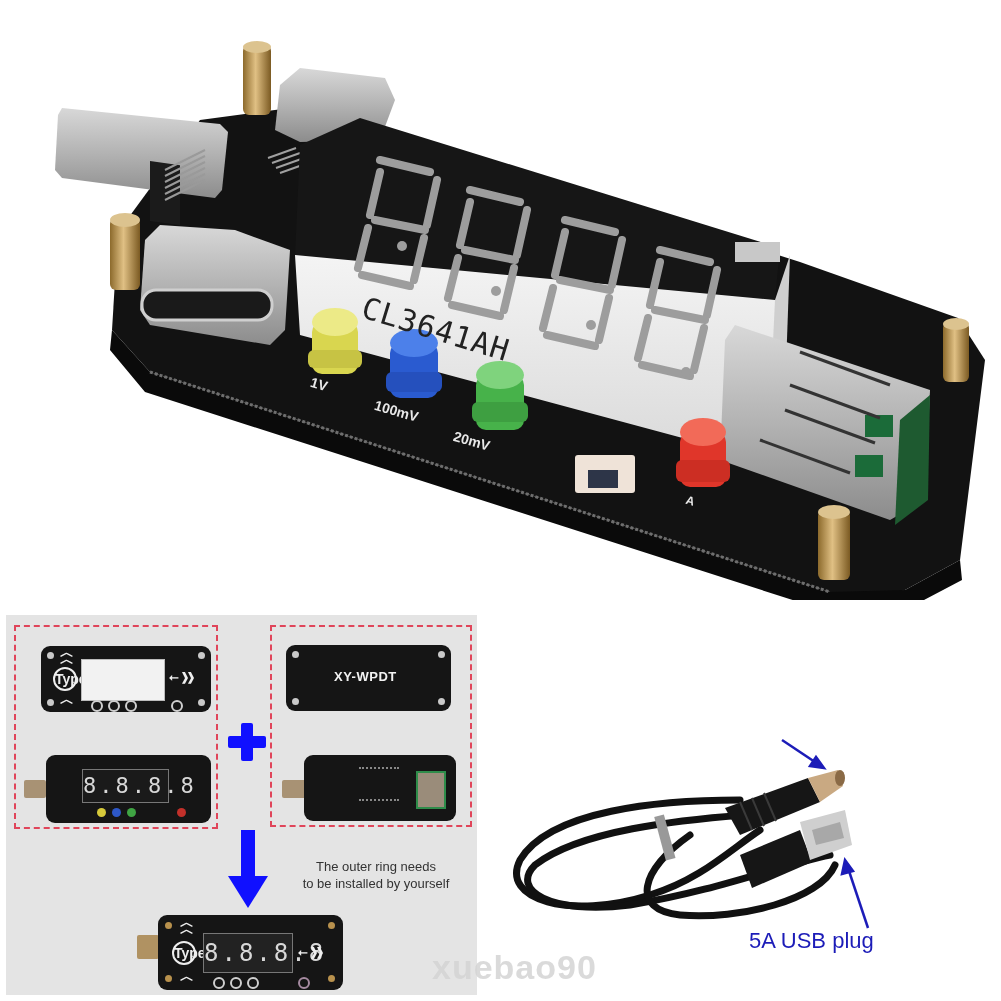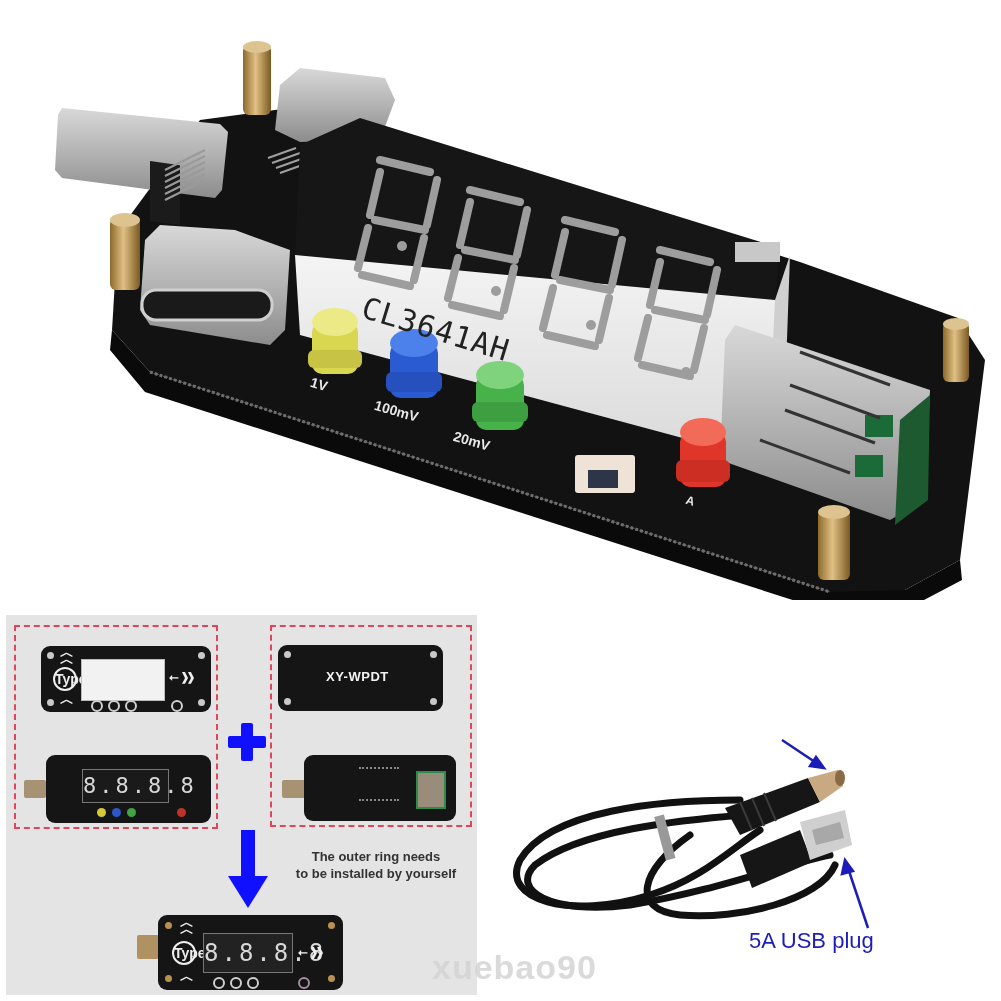--- a/index.html
+++ b/index.html
@@ -201,41 +201,41 @@
     <div class="dot-led" style="left:131px;top:53px;background:#c2302a;"></div>
   </div>
 
   <div class="abs" style="left:222px;top:108px;width:38px;height:38px;">
     <div class="abs" style="left:13px;top:0;width:12px;height:38px;background:#1010ff;border-radius:2px;"></div>
     <div class="abs" style="left:0;top:13px;width:38px;height:12px;background:#1010ff;border-radius:2px;"></div>
   </div>
 
   <div class="dash-box" style="left:264px;top:10px;width:198px;height:198px;"></div>
 
-  <div class="mini-board" style="left:272px;top:30px;width:165px;height:66px;">
+  <div class="mini-board" style="left:280px;top:30px;width:165px;height:66px;">
     <div class="mini-hole" style="left:6px;top:6px;"></div>
     <div class="mini-hole" style="left:152px;top:6px;"></div>
     <div class="mini-hole" style="left:6px;top:53px;"></div>
     <div class="mini-hole" style="left:152px;top:53px;"></div>
     <div class="brand-label" style="left:48px;top:24px;">XY-WPDT</div>
   </div>
 
   <div class="mini-usbc" style="left:276px;top:165px;width:24px;height:18px;"></div>
   <div class="mini-board" style="left:298px;top:140px;width:152px;height:66px;">
     <div class="abs" style="left:55px;top:12px;width:40px;height:3px;border-top:2px dotted #888;"></div>
     <div class="abs" style="left:55px;top:44px;width:40px;height:3px;border-top:2px dotted #888;"></div>
     <div class="abs" style="left:112px;top:16px;width:26px;height:34px;background:#9a8c7a;border:2px solid #2e8c4a;"></div>
   </div>
 
   <div class="abs" style="left:222px;top:215px;width:40px;height:78px;">
     <div class="abs" style="left:13px;top:0;width:14px;height:48px;background:#1010ff;"></div>
     <div class="abs" style="left:0;top:46px;width:0;height:0;border-left:20px solid transparent;border-right:20px solid transparent;border-top:32px solid #1010ff;"></div>
   </div>
 
-  <div class="note" style="left:270px;top:233px;width:200px;font-weight:bold;">
+  <div class="note" style="left:270px;top:243px;width:200px;">
     <div>The outer ring needs</div>
     <div>to be installed by yourself</div>
   </div>
 
   <div class="mini-usbc" style="left:131px;top:320px;width:22px;height:24px;background:#b09262;"></div>
   <div class="mini-board" style="left:152px;top:300px;width:185px;height:75px;">
     <div class="mini-hole brass" style="left:7px;top:7px;"></div>
     <div class="mini-hole brass" style="left:170px;top:7px;"></div>
     <div class="mini-hole brass" style="left:7px;top:60px;"></div>
     <div class="mini-hole brass" style="left:170px;top:60px;"></div>

